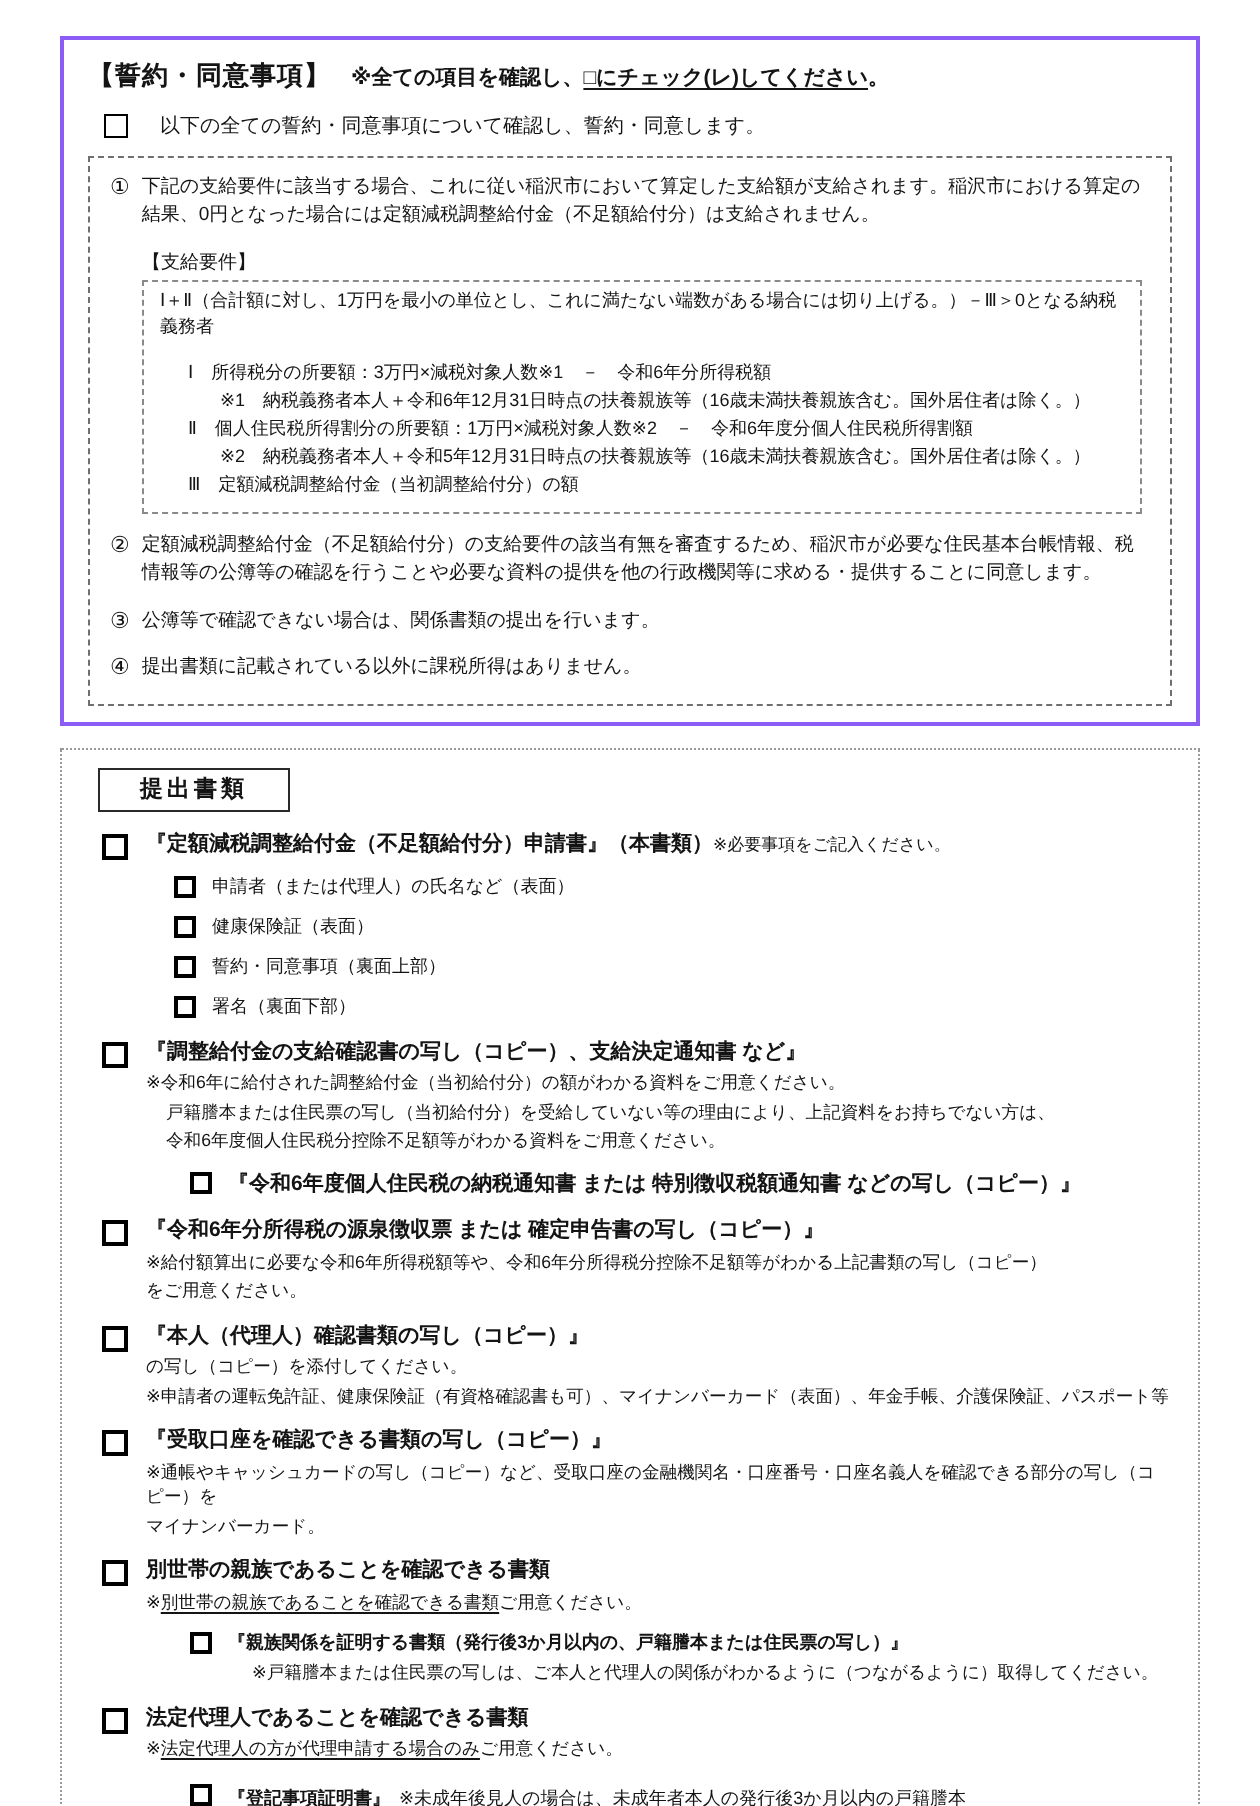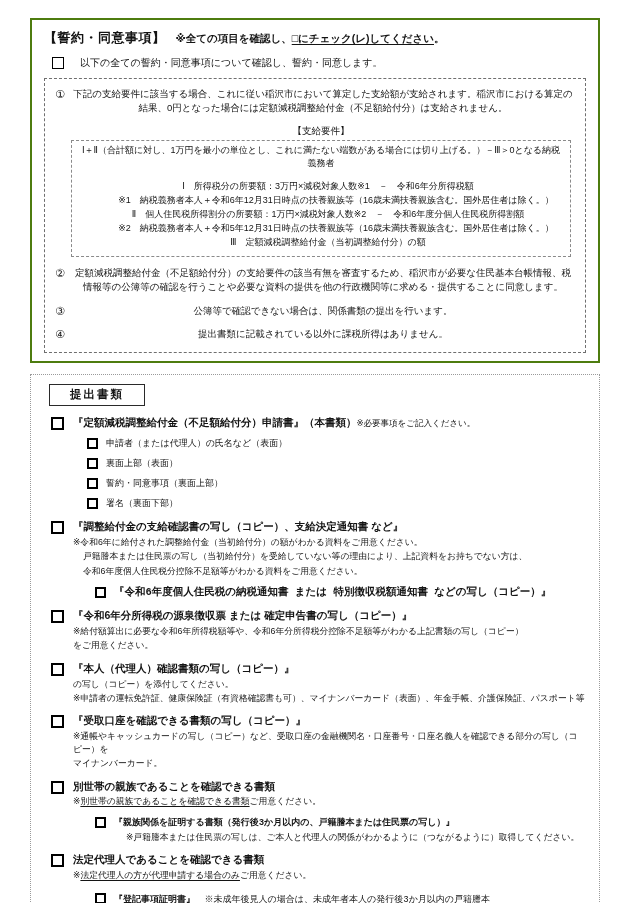--- a/index.html
+++ b/index.html
@@ -8,21 +8,21 @@
     width: 630px; height: 903px;
     background: #ffffff;
     font-family: "Liberation Sans", "DejaVu Sans", sans-serif;
     color: #141414;
     -webkit-font-smoothing: antialiased;
   }
   .page { position: relative; width: 630px; height: 903px; overflow: hidden; }
   .u { text-decoration: underline; text-underline-offset: 2px; }
 
   
-  .pledge-box { margin: 18px 30px 0; border: 2px solid #4d7c0f; padding: 9px 12px 8px; text-align: center; }
+  .pledge-box { margin: 18px 30px 0; border: 2px solid #8b5cf6; padding: 9px 12px 8px; }
   .pledge-head { display: flex; align-items: baseline; }
   .pledge-title { font-weight: bold; font-size: 13px; letter-spacing: .5px; }
   .pledge-note { font-size: 10.5px; margin-left: 10px; font-weight: bold; }
   .agree-row { display: flex; align-items: center; gap: 16px; margin: 9px 0 0 8px; }
   .cb { display: inline-block; background: #fff; flex: none; }
   .cb-md { width: 12px; height: 12px; border: 1.5px solid #000; }
   .dashed-box { border: 1px dashed #6f6f6f; margin-top: 8px; padding: 8px 10px 2px; }
   .pitem { display: flex; gap: 6px; font-size: 9.5px; line-height: 1.5; margin-bottom: 9px; }
   .pnum { font-size: 11px; flex: none; line-height: 1.3; }
   .ptext { flex: 1; }
@@ -39,21 +39,21 @@
   .doc-item { display: flex; gap: 9px; margin-top: 10px; margin-left: 6px; }
   .cb-main { width: 13px; height: 13px; border: 2px solid #000; margin-top: 1px; }
   .cb-sub { width: 11px; height: 11px; border: 2px solid #000; }
   .doc-body { flex: 1; }
   .doc-title-row { display: flex; align-items: baseline; }
   .doc-title { font-weight: bold; font-size: 10.5px; line-height: 1.3; }
   .doc-inline-note { font-size: 8.5px; }
   .note { font-size: 8.8px; line-height: 1.42; margin-top: 2px; }
   .note-indent { margin-left: 10px; }
   .sub-row { display: flex; align-items: center; gap: 8px; margin: 7px 0 0 14px; }
-  .sub-row.bold-sub { margin-left: 22px; margin-top: 8px; font-family: Liberation Mono, monospace; }
+  .sub-row.bold-sub { margin-left: 22px; margin-top: 8px; }
   .sub-label { font-size: 9px; }
   .sub-label-bold { font-size: 10.5px; font-weight: bold; }
   .sub-note { font-size: 8.8px; margin: 2px 0 0 53px; line-height: 1.4; }
   .sub-inline-note { font-size: 9px; font-weight: normal; }
 </style>
 </head>
 <body>
 
 <div class="page">
 
@@ -111,21 +111,21 @@
         <div class="doc-title-row">
           <span class="doc-title">『定額減税調整給付金（不足額給付分）申請書』（本書類）</span>
           <span class="doc-inline-note">※必要事項をご記入ください。</span>
         </div>
         <div class="sub-row">
           <span class="cb cb-sub"></span>
           <span class="sub-label">申請者（または代理人）の氏名など（表面）</span>
         </div>
         <div class="sub-row">
           <span class="cb cb-sub"></span>
-          <span class="sub-label">裏面上部（表面）</span>
+          <span class="sub-label">健康保険証（表面）</span>
         </div>
         <div class="sub-row">
           <span class="cb cb-sub"></span>
           <span class="sub-label">誓約・同意事項（裏面上部）</span>
         </div>
         <div class="sub-row">
           <span class="cb cb-sub"></span>
           <span class="sub-label">署名（裏面下部）</span>
         </div>
       </div>

